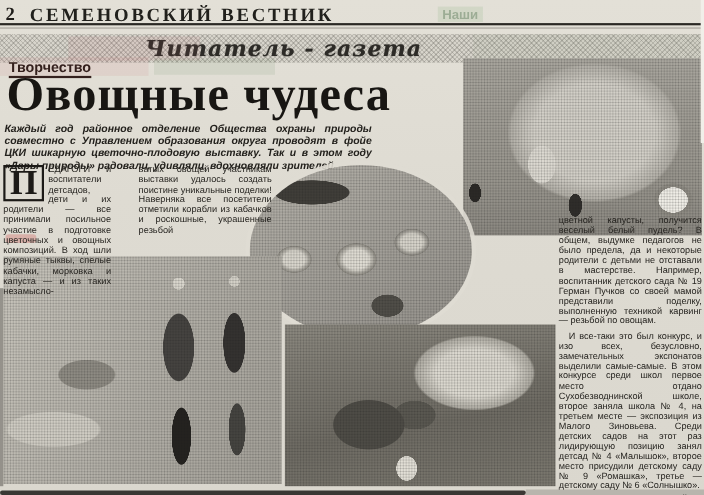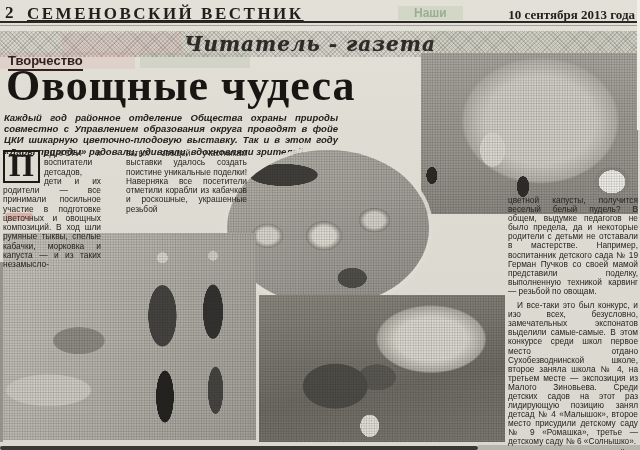--- a/index.html
+++ b/index.html
@@ -3,30 +3,30 @@
 <meta charset="utf-8">
 <style>
   html,body{margin:0;padding:0;background:#7a7870;}
   #page{position:relative;width:640px;height:450px;overflow:hidden;
         background:
           linear-gradient(180deg,#e3e0d7 0%,#dedbd2 40%,#dad7ce 100%);
         font-family:"Liberation Sans",sans-serif;color:#26241f;}
   .abs{position:absolute;}
   
   #page-num{left:5px;top:3px;font:700 17px "Liberation Serif",serif;color:#1e1c19;}
-  #masthead-title{left:27px;top:4px;font:700 17px "Liberation Serif",serif;letter-spacing:2.5px;color:#21201c;text-decoration:underline;}
+  #masthead-title{left:27px;top:4px;font:700 17px "Liberation Serif",serif;letter-spacing:2.5px;color:#21201c;}
   #masthead-date{right:5px;top:7px;font:700 13px "Liberation Serif",serif;color:#23211d;}
   #masthead-rule{left:0;top:21px;width:640px;height:2px;background:#2a2824;}
   #masthead-rule2{left:0;top:25px;width:640px;height:1px;background:rgba(42,40,36,.35);}
   
   #banner{left:0;top:31px;width:640px;height:26px;background-color:#d7d4cb;
     background-image:
       repeating-linear-gradient(45deg,rgba(70,68,62,.20) 0 1px,rgba(0,0,0,0) 1px 3px),
       repeating-linear-gradient(-45deg,rgba(70,68,62,.20) 0 1px,rgba(0,0,0,0) 1px 3px);}
-  #banner-text{left:0;top:32px;width:620px;text-align:center;
+  #banner-text{left:0;top:32px;width:516px;text-align:center;
     font:italic 700 20px "DejaVu Serif",serif;letter-spacing:1px;color:#2d2b27;
     text-shadow:0 0 1px rgba(45,43,39,.6);}
   
   #section-label{left:8px;top:53px;font:700 13px "Liberation Sans",sans-serif;
     color:#34201d;border-bottom:2px solid #34201d;padding-bottom:1px;}
   #headline{left:6px;top:62px;width:450px;font:700 44px/48px "Liberation Serif",serif;
     letter-spacing:1px;color:#181613;}
   #lede{left:4px;top:112px;width:334px;font:italic 700 9.5px/11.2px "Liberation Sans",sans-serif;
     color:#23211d;text-align:justify;}
   
@@ -75,39 +75,38 @@
   #photo-carving{left:259px;top:295px;width:246px;height:147px;
     background:
       radial-gradient(ellipse 78px 48px at 70% 30%,#dbd8cf 0 45%,#aeaba2 68%,rgba(0,0,0,0) 71%),
       radial-gradient(ellipse 55px 38px at 31% 62%,#4e4c46 0 58%,rgba(0,0,0,0) 60%),
       radial-gradient(ellipse 32px 22px at 48% 56%,#5a5851 0 58%,rgba(0,0,0,0) 60%),
       radial-gradient(ellipse 16px 19px at 45% 89%,#e2dfd6 0 58%,rgba(0,0,0,0) 60%),
       linear-gradient(170deg,#8b887f 0%,#6e6b63 60%,#7b786f 100%);}
   
   .tint{position:absolute;pointer-events:none;}
   #ghost-nashi{left:398px;top:6px;font:700 12px "Liberation Sans",sans-serif;
-    color:rgba(92,122,88,.45);background:rgba(150,180,140,.22);padding:0 16px;}
+    color:rgba(92,122,88,.45);background:rgba(150,180,140,.22);padding:0 4px;}
   #tint-green-banner{left:430px;top:31px;width:210px;height:26px;background:rgba(110,140,100,.08);}
   #tint-green-sub{left:140px;top:53px;width:110px;height:15px;background:rgba(110,140,100,.12);}
   #tint-pink-1{left:62px;top:33px;width:120px;height:22px;background:rgba(192,92,102,.09);}
   #tint-pink-2{left:0;top:52px;width:135px;height:17px;background:rgba(195,95,105,.10);}
   #tint-red-smudge{left:5px;top:213px;width:28px;height:8px;background:rgba(205,70,65,.28);border-radius:3px;}
   #edge-bottom{left:0;top:446px;width:478px;height:4px;background:#3a3834;border-radius:2px;}
   #edge-bottom2{left:478px;top:445px;width:162px;height:5px;background:rgba(120,118,112,.35);}
   #edge-right{right:0;top:0;width:3px;height:130px;background:#f1efe9;}
   #edge-left-low{left:0;top:262px;width:3px;height:180px;background:rgba(62,60,55,.45);}
 </style>
 </head>
 <body>
 
 <div id="page">
 
   <div class="abs" id="page-num">2</div>
   <div class="abs" id="masthead-title">СЕМЕНОВСКИЙ ВЕСТНИК</div>
-  <div class="abs" id="masthead-date">10 сентября 2013 года</div>
   <div class="abs" id="masthead-rule"></div>
   <div class="abs" id="masthead-rule2"></div>
 
   <div class="abs" id="banner"></div>
   <div class="abs" id="banner-text">Читатель - газета</div>
 
   <div class="tint" id="tint-green-banner"></div>
   <div class="tint" id="tint-pink-1"></div>
   <div class="tint" id="tint-pink-2"></div>
   <div class="tint" id="tint-green-sub"></div>

